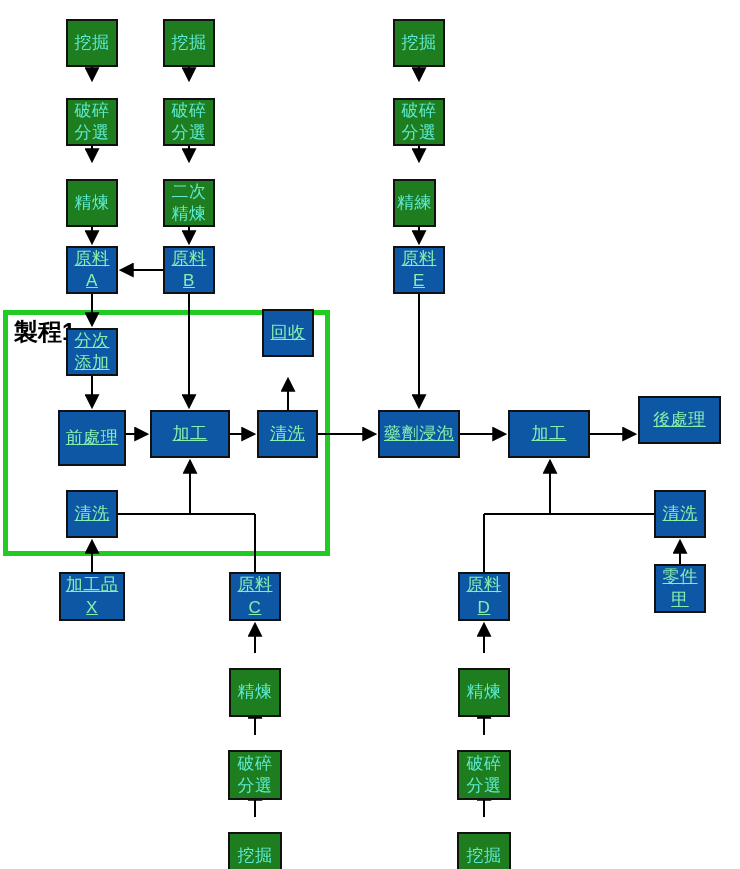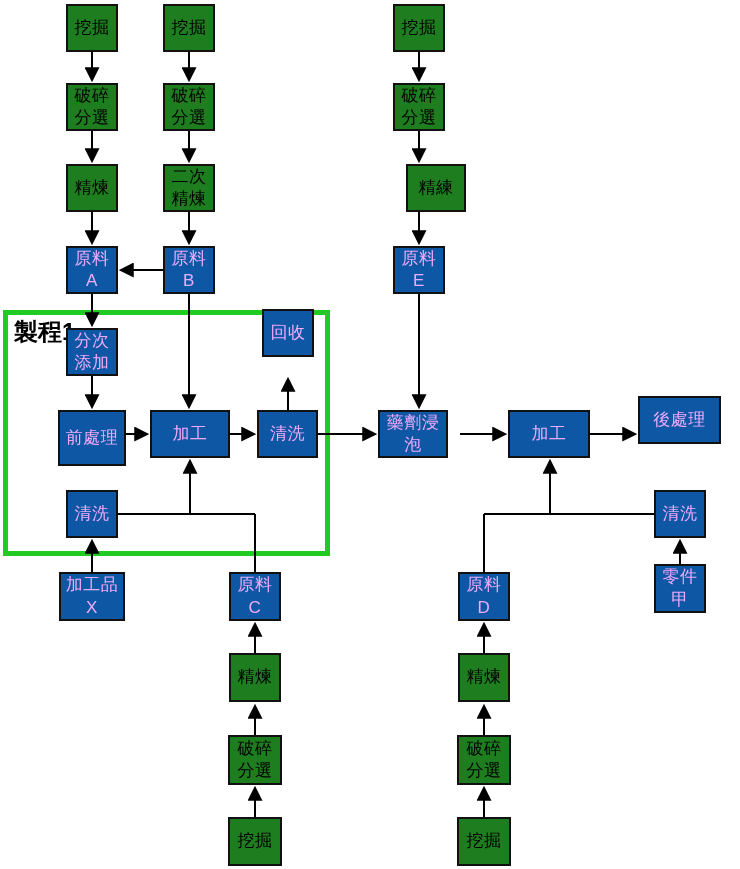--- a/index.html
+++ b/index.html
@@ -19,22 +19,22 @@
   .frame-label{
     position:absolute;top:1px;left:6px;font-size:24px;font-weight:600;color:#000;
   }
   svg.wires{position:absolute;left:0;top:0;z-index:2;}
   .node{
     position:absolute;box-sizing:border-box;border:2px solid #111;
     display:flex;align-items:center;justify-content:center;text-align:center;
     font-size:17px;line-height:1.32;white-space:pre-line;z-index:3;
     letter-spacing:0.5px;
   }
-  .node.green{background:var(--process_green);color:#000000;}
-  .node.blue{background:var(--material_blue);color:#f0abfc;}
+  .node.green{background:var(--process_green);color:#5eead4;margin-top:15px;}
+  .node.blue{background:var(--material_blue);color:#86efac;text-decoration:underline;}
 </style>
 </head>
 <body>
 
 <div class="canvas">
 
   <div class="frame" style="left:3px;top:310px;width:327px;height:246px">
     <span class="frame-label">製程1</span>
   </div>
 
@@ -102,33 +102,33 @@
   <div class="node green" style="left:163px;top:83px;width:52px;height:48px">破碎
 分選</div>
   <div class="node green" style="left:163px;top:164px;width:52px;height:48px">二次
 精煉</div>
   <div class="node blue" style="left:163px;top:246px;width:52px;height:48px">原料
 B</div>
 
   <div class="node green" style="left:393px;top:4px;width:52px;height:48px">挖掘</div>
   <div class="node green" style="left:393px;top:83px;width:52px;height:48px">破碎
 分選</div>
-  <div class="node green" style="left:406px;top:164px;width:60px;height:48px">精練</div>
+  <div class="node green" style="left:393px;top:164px;width:43px;height:48px">精練</div>
   <div class="node blue" style="left:393px;top:246px;width:52px;height:48px">原料
 E</div>
 
   <div class="node blue" style="left:66px;top:328px;width:52px;height:48px">分次
 添加</div>
   <div class="node blue" style="left:58px;top:410px;width:68px;height:56px">前處理</div>
   <div class="node blue" style="left:150px;top:410px;width:80px;height:48px">加工</div>
   <div class="node blue" style="left:257px;top:410px;width:61px;height:48px">清洗</div>
   <div class="node blue" style="left:262px;top:309px;width:52px;height:48px">回收</div>
   <div class="node blue" style="left:66px;top:490px;width:52px;height:48px">清洗</div>
 
-  <div class="node blue" style="left:378px;top:410px;width:70px;height:48px">藥劑浸泡</div>
+  <div class="node blue" style="left:378px;top:410px;width:82px;height:48px">藥劑浸泡</div>
   <div class="node blue" style="left:508px;top:410px;width:82px;height:48px">加工</div>
   <div class="node blue" style="left:638px;top:396px;width:83px;height:48px">後處理</div>
   <div class="node blue" style="left:654px;top:490px;width:52px;height:48px">清洗</div>
 
   <div class="node blue" style="left:59px;top:572px;width:66px;height:49px">加工品
 X</div>
   <div class="node blue" style="left:229px;top:572px;width:52px;height:49px">原料
 C</div>
   <div class="node green" style="left:229px;top:653px;width:52px;height:49px">精煉</div>
   <div class="node green" style="left:228px;top:735px;width:54px;height:50px">破碎

